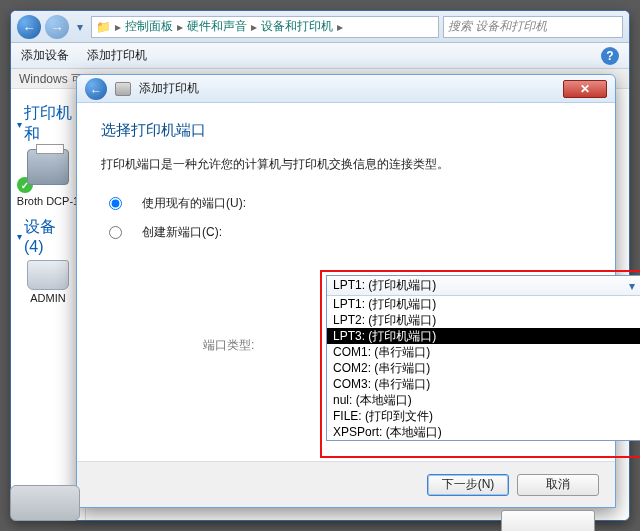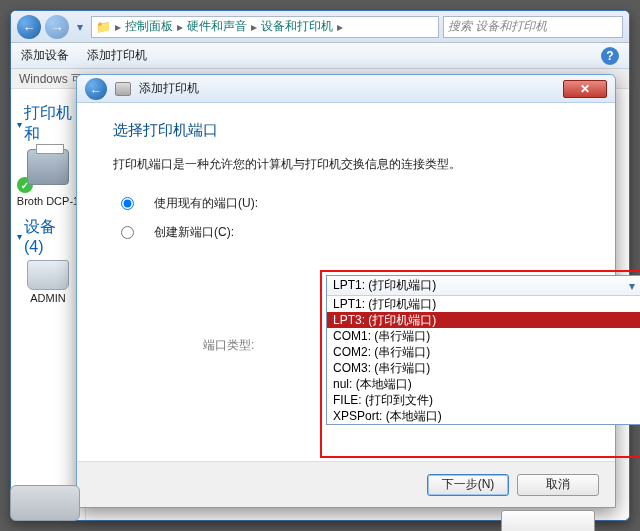--- a/index.html
+++ b/index.html
@@ -28,34 +28,34 @@
   .hdd{width:42px;height:30px;margin:2px auto;background:linear-gradient(#e8edf2,#c0c9d3);border:1px solid #9aa7b5;border-radius:3px 3px 6px 6px}
   .dlabel{font-size:11px;color:#222;margin-top:2px;word-break:break-all}
   .canvas{flex:1;background:#fff}
   
   .dialog{position:absolute;top:74px;left:76px;width:540px;height:434px;background:#fff;border:1px solid #6da3da;border-radius:6px 6px 0 0;box-shadow:0 6px 20px rgba(0,0,0,.45);overflow:visible}
   .dtitle{height:28px;background:linear-gradient(#f4f8fc,#dbe8f6);display:flex;align-items:center;padding:0 8px;gap:8px;border-radius:6px 6px 0 0;border-bottom:1px solid #b9cfe6}
   .dtitle .back{width:22px;height:22px;border-radius:50%;background:radial-gradient(circle at 30% 30%,#6db0f0,#1f5fa8);color:#fff;display:flex;align-items:center;justify-content:center;font-weight:bold}
   .dtitle .dicon{width:16px;height:14px;background:linear-gradient(#ddd,#aaa);border:1px solid #888;border-radius:2px}
   .dtitle .dtxt{color:#1a1a1a}
   .dtitle .close{margin-left:auto;width:44px;height:18px;background:linear-gradient(#e58a84,#c43c2f);border:1px solid #8a2218;border-radius:2px;color:#fff;display:flex;align-items:center;justify-content:center;font-weight:bold}
-  .dcontent{padding:18px 36px 60px}
+  .dcontent{padding:18px 24px 60px}
   .dhead{font-size:15px;color:#0a4f91;margin-bottom:16px}
   .dsub{color:#222;margin-bottom:22px}
   .radiorow{display:flex;align-items:center;gap:20px;margin-bottom:12px;margin-left:8px}
   .radiorow input{vertical-align:middle}
   .radiolbl{min-width:110px;color:#222}
   .redbox{position:absolute;border:2px solid #e11;pointer-events:none}
   .redbox.combo{top:195px;left:243px;width:328px;height:188px}
   .redbox.btn{top:435px;left:424px;width:94px;height:28px}
   .dropdown{position:absolute;top:200px;left:249px;width:316px;background:#fff;border:1px solid #7a9cc6}
   .dropdown .sel{height:20px;display:flex;align-items:center;padding:0 6px;background:linear-gradient(#fdfdfd,#eef3f9);border-bottom:1px solid #c2d3e6;position:relative}
   .dropdown .sel::after{content:"▾";position:absolute;right:6px;color:#3c6ea5}
   .dropdown .opt{height:16px;padding:0 6px;display:flex;align-items:center;color:#000;cursor:default}
-  .dropdown .opt.hl{background:#b91c1c;color:#fff}
+  .dropdown .opt.hl{background:#000000;color:#fff}
   .ptype{position:absolute;top:262px;left:126px;color:#777}
   .arrow{position:absolute;top:386px;left:380px;width:80px;height:55px;pointer-events:none}
   .footer{position:absolute;bottom:0;left:0;right:0;height:46px;background:#f0f0f0;border-top:1px solid #ddd;display:flex;align-items:center;justify-content:flex-end;padding:8px 16px;gap:8px}
   .btn{min-width:82px;height:22px;background:linear-gradient(#fdfdfd,#e6e6e6);border:1px solid #999;border-radius:3px;display:flex;align-items:center;justify-content:center;color:#222}
   .btn.primary{border:1px solid #3c82d1;box-shadow:inset 0 0 0 1px #9dc5ef}
   .camstrip{position:absolute;left:10px;bottom:10px;width:70px;height:36px;background:linear-gradient(#d9dde2,#b7bdc4);border:1px solid #95a0ab;border-radius:6px}
 </style>
 </head>
 <body>
 
@@ -124,20 +124,21 @@
       <span class="radiolbl">创建新端口(C):</span>
     </label>
   </div>
 
   <div class="ptype">端口类型:</div>
 
   <div class="dropdown">
     <div class="sel">LPT1: (打印机端口)</div>
     <div id="ddlist">
         <div class="opt">LPT1: (打印机端口)</div>
+        <div class="opt">LPT2: (打印机端口)</div>
         <div class="opt hl">LPT3: (打印机端口)</div>
         <div class="opt">COM1: (串行端口)</div>
         <div class="opt">COM2: (串行端口)</div>
         <div class="opt">COM3: (串行端口)</div>
         <div class="opt">nul: (本地端口)</div>
         <div class="opt">FILE: (打印到文件)</div>
         <div class="opt">XPSPort: (本地端口)</div>
       </div>
   </div>
 

